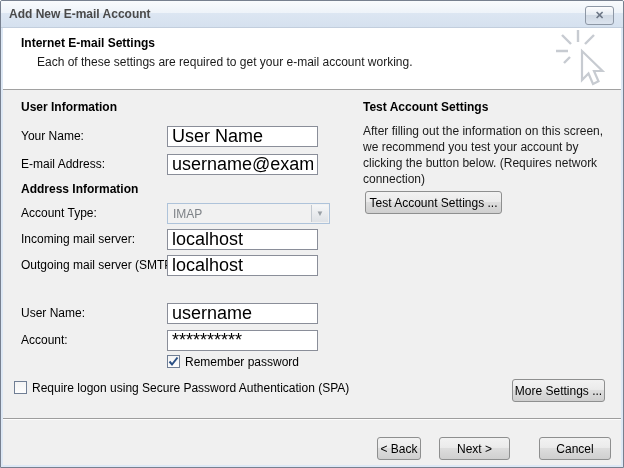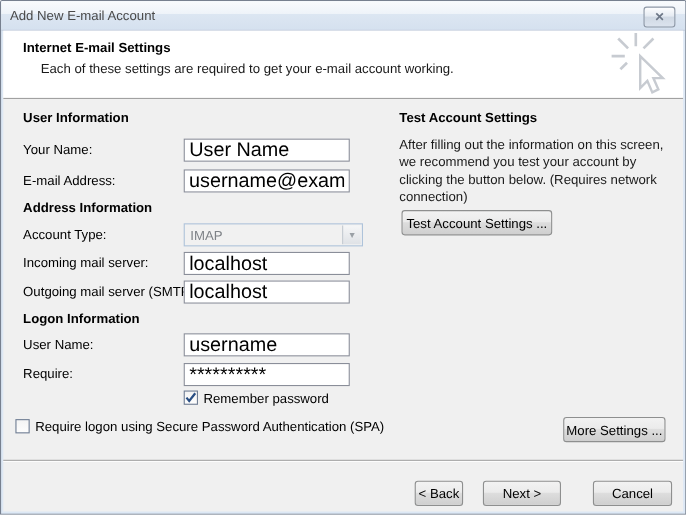--- a/index.html
+++ b/index.html
@@ -14,21 +14,21 @@
   }
 
   
   .titlebar{
     position:absolute; left:0; right:0; top:0; height:27px;
     background:linear-gradient(#f9fbfd 0%, #eef3f9 45%, #dce6f2 46%, #d5e1ef 100%);
     border-bottom:1px solid #c2cedd;
   }
   .title-text{
     position:absolute; left:8px; top:6px;
-    font-weight:normal; color:#4a4a4a;
+    font-weight:bold; color:#4a4a4a;
   }
   .close-btn{
     position:absolute; right:9px; top:5px; width:29px; height:19px;
     background:linear-gradient(#fdfdfe, #e5ebf2 45%, #d0d9e4 50%, #dbe3ee);
     border:1px solid #8d97a5; border-radius:3px;
     color:#6d7787; font-weight:bold; font-size:11px;
     display:flex; align-items:center; justify-content:center;
     cursor:default;
   }
 
@@ -147,26 +147,25 @@
       <span>IMAP</span>
       <span class="combo-arrow">▼</span>
     </div>
 
     <div class="field-label" style="left:18px; top:204px;">Incoming mail server:</div>
     <input class="tfield" style="left: 164px; top: 201px;" value="localhost">
 
     <div class="field-label" style="left:18px; top:230px;">Outgoing mail server (SMTP):</div>
     <input class="tfield" style="left: 164px; top: 227px;" value="localhost">
 
-    <div class="section-title" style="left:18px; top:255px;">Logon Information</div>
 
     <div class="field-label" style="left:18px; top:278px;">User Name:</div>
     <input class="tfield" style="left: 164px; top: 275px;" value="username">
 
-    <div class="field-label" style="left:18px; top:305px;">Require:</div>
+    <div class="field-label" style="left:18px; top:305px;">Account:</div>
     <input class="tfield" style="left: 164px; top: 302px;" value="**********">
 
     <div class="checkbox checked" style="left:164px; top:327px;">
       <svg class="glyph" width="11" height="11" viewBox="0 0 11 11">
         <path d="M1.5 5.5 L4 8.5 L9.5 1.5" fill="none" stroke="#2a4f84" stroke-width="2"></path>
       </svg>
     </div>
     <div class="cb-label" style="left:182px; top:327px;">Remember password</div>
 
     <div class="checkbox" style="left:11px; top:353px;">

